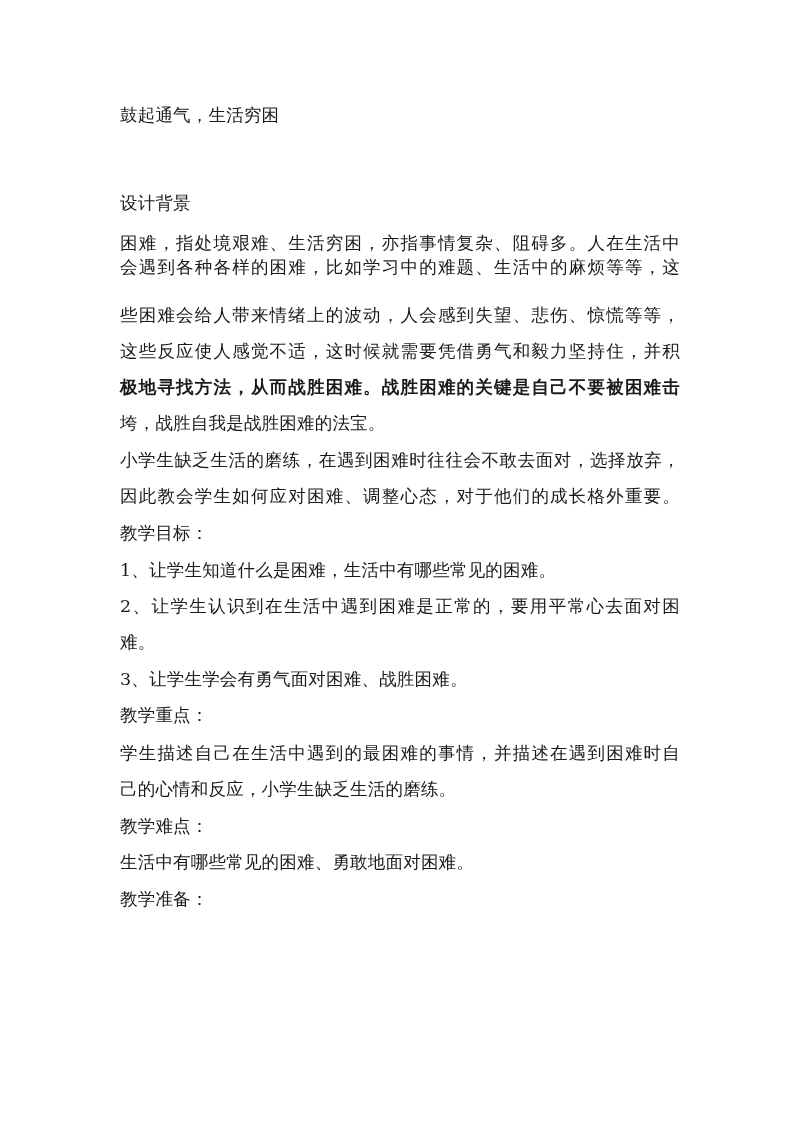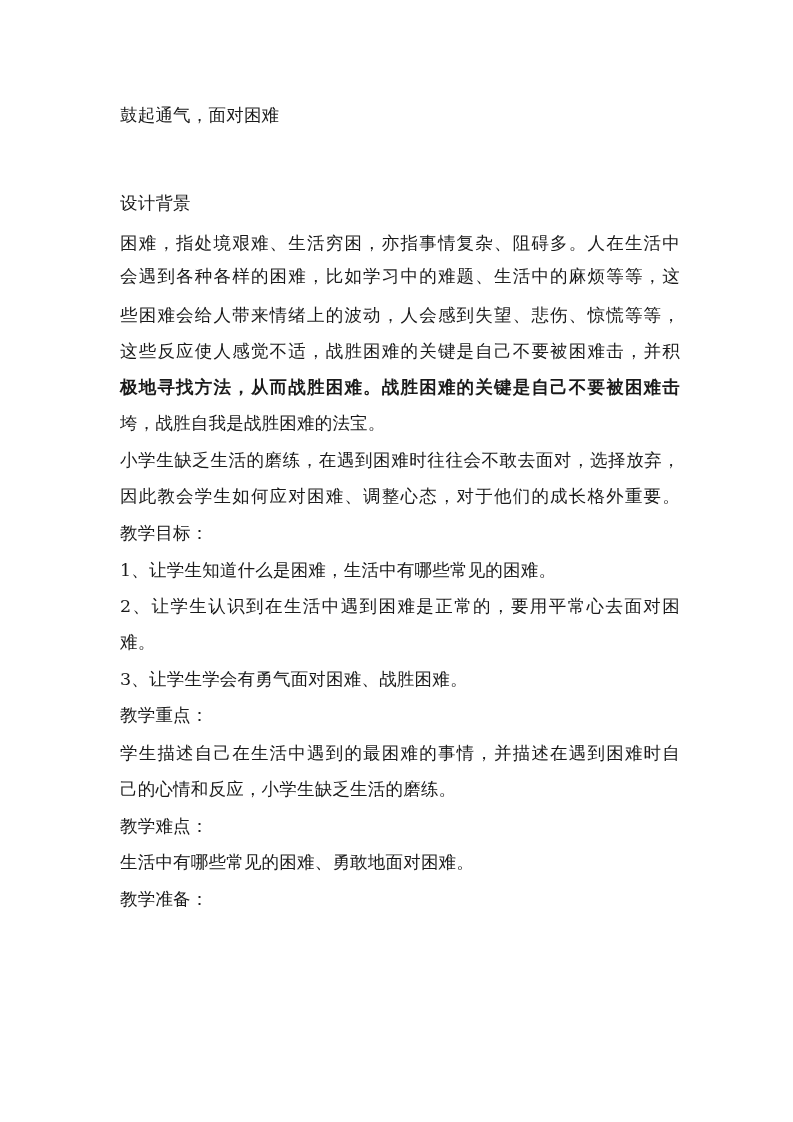--- a/index.html
+++ b/index.html
@@ -33,28 +33,28 @@
       width: 560px;
       text-align: justify;
       text-align-last: justify;
     }
   </style>
 </head>
 <body>
 
 <div class="page">
 
-  <div class="line" style="top:104px;">鼓起通气，面对困难</div>
+  <div class="line" style="top:104px;">鼓起通气，生活穷困</div>
 
   <div class="line" style="top:192px;">设计背景</div>
 
   <div class="line justify" style="top:232px;">困难，指处境艰难、生活穷困，亦指事情复杂、阻碍多。人在生活中</div>
-  <div class="line justify" style="top:265px;">会遇到各种各样的困难，比如学习中的难题、生活中的麻烦等等，这</div>
+  <div class="line justify" style="top:256px;">会遇到各种各样的困难，比如学习中的难题、生活中的麻烦等等，这</div>
   <div class="line justify" style="top:304px;">些困难会给人带来情绪上的波动，人会感到失望、悲伤、惊慌等等，</div>
-  <div class="line justify" style="top:340px;">这些反应使人感觉不适，战胜困难的关键是自己不要被困难击，并积</div>
+  <div class="line justify" style="top:340px;">这些反应使人感觉不适，这时候就需要凭借勇气和毅力坚持住，并积</div>
   <div class="line justify" style="top:376px;font-weight:bold;">极地寻找方法，从而战胜困难。战胜困难的关键是自己不要被困难击</div>
   <div class="line" style="top:412px;">垮，战胜自我是战胜困难的法宝。</div>
 
   <div class="line justify" style="top:449px;">小学生缺乏生活的磨练，在遇到困难时往往会不敢去面对，选择放弃，</div>
   <div class="line justify" style="top:485px;">因此教会学生如何应对困难、调整心态，对于他们的成长格外重要。</div>
 
   <div class="line" style="top:522px;">教学目标：</div>
   <div class="line" style="top:559px;">1、让学生知道什么是困难，生活中有哪些常见的困难。</div>
   <div class="line justify" style="top:595px;">2、让学生认识到在生活中遇到困难是正常的，要用平常心去面对困</div>
   <div class="line" style="top:631px;">难。</div>

